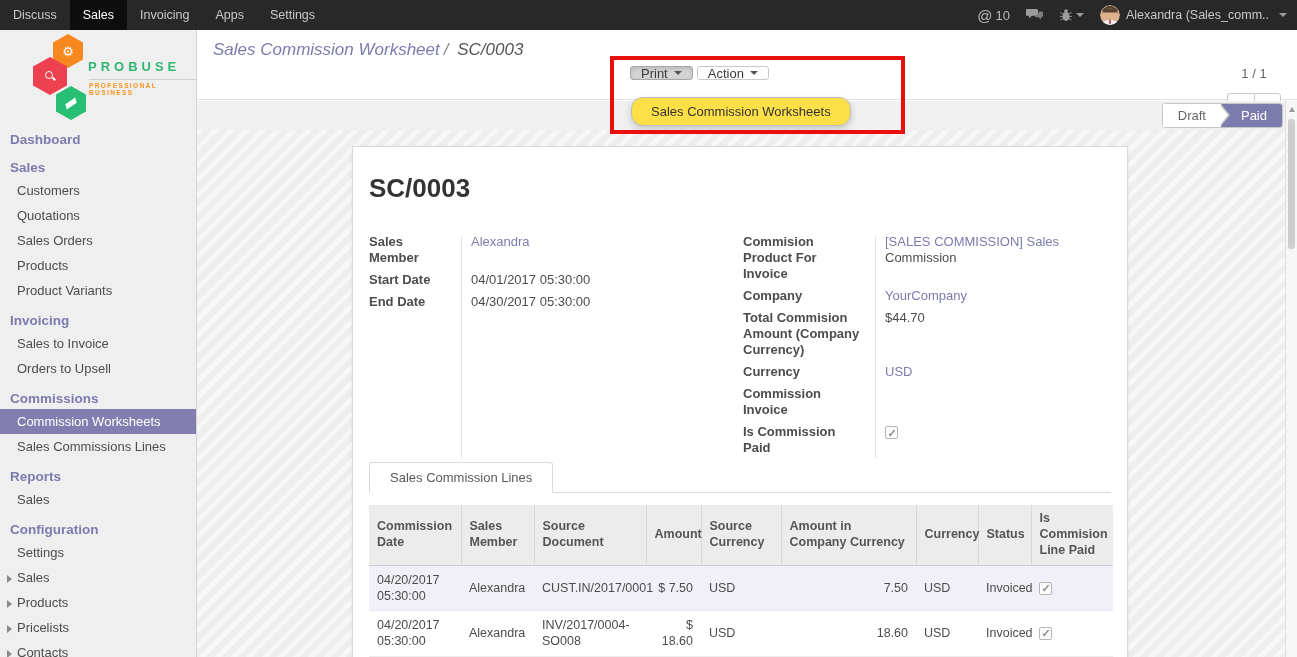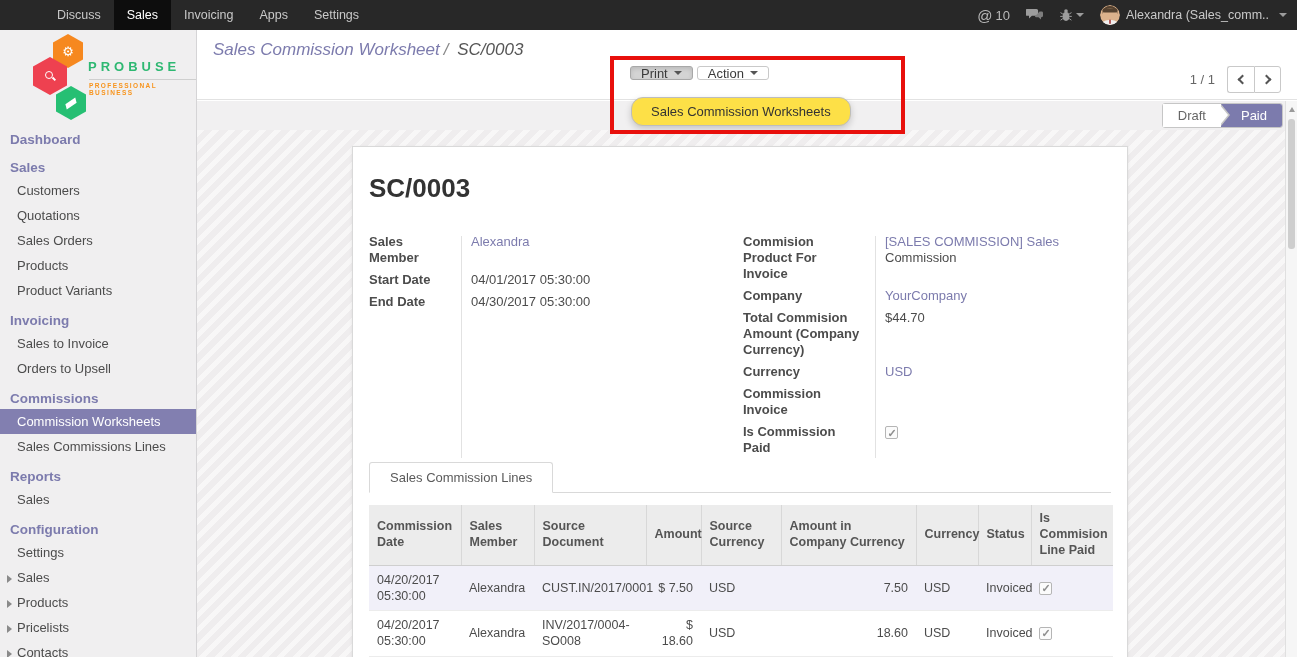--- a/index.html
+++ b/index.html
@@ -1,21 +1,21 @@
 <!DOCTYPE html>
 <html><head>
 <meta charset="utf-8">
 <style>
   * { margin:0; padding:0; box-sizing:border-box; }
   html,body { width:1297px; height:657px; overflow:hidden; }
   body { font-family:"Liberation Sans", sans-serif; position:relative; background:#fff; }
 
   
   .topbar { position:absolute; top:0; left:0; right:0; height:30px; background:#282828; display:flex; align-items:stretch; z-index:100; }
-  .top-menu { display:flex;padding-left:44px; }
+  .top-menu { display:flex; }
   .top-menu-item { color:#c9c9c9; font-size:12.5px; line-height:30px; padding:0 13px; cursor:pointer; }
   .top-menu-item.active { background:#0d0d0d; color:#fff; }
   .top-right { margin-left:auto; display:flex; align-items:center; gap:16px; padding-right:10px; }
   .mention { color:#b9b9b9; font-size:13px; display:flex; align-items:center; gap:3px; }
   .mention .at { font-size:15px; }
   .usermenu { display:flex; align-items:center; gap:6px; color:#c9c9c9; font-size:12.5px; }
   .avatar { width:20px; height:20px; border-radius:50%; overflow:hidden; flex:none; }
   .caret-down { display:inline-block; width:0; height:0; border-left:4px solid transparent; border-right:4px solid transparent; border-top:4px solid #9c9c9c; margin-left:4px; }
 
   
@@ -49,21 +49,21 @@
   .btn { height:14px; padding:0 10px; background:#fff; border:1px solid #c9c9c9; font-size:13px; color:#3a3a3a; display:flex; align-items:center; cursor:pointer; border-radius:3px; }
   .btn + .btn { margin-left:4px; }
   .btn.open { background:#d4d4d4; border-color:#a8a8a8; box-shadow:inset 0 2px 4px rgba(0,0,0,.12); }
   .btn .caret { display:inline-block; width:0; height:0; border-left:4px solid transparent; border-right:4px solid transparent; border-top:4px solid #555; margin-left:6px; }
 
   .dropdown { position:absolute; left:434px; top:67px; background:#fde047; border:1px solid #bdbdbd; border-radius:12px; box-shadow:0 3px 7px rgba(0,0,0,.18); z-index:50; }
   .dropdown-item { white-space:nowrap; padding:6px 19px; font-size:13px; color:#333; cursor:pointer; }
 
   .red-box { position:absolute; left:413px; top:26px; width:295px; height:78px; border:4px solid #e8100c; z-index:60; pointer-events:none; }
 
-  .pager { position:absolute; right:16px; top:36px; display:flex; align-items:center; gap:12px; }
+  .pager { position:absolute; right:16px; top:36px; display:flex; align-items:center; gap:12px;flex-direction:column; }
   .pager-text { font-size:13px; color:#666; }
   .pager-btns { display:flex; }
   .pager-btn { width:27px; height:27px; background:#fff; border:1px solid #c9c9c9; display:flex; align-items:center; justify-content:center; cursor:pointer; }
   .pager-btn:first-child { border-radius:3px 0 0 3px; border-right:none; }
   .pager-btn:last-child { border-radius:0 3px 3px 0; }
   .chev { width:7px; height:7px; border-left:2px solid #555; border-bottom:2px solid #555; }
   .chev.left { transform:rotate(45deg); margin-left:2px; }
   .chev.right { transform:rotate(225deg); margin-right:2px; }
 
   .status-row { position:absolute; top:71px; left:0; right:0; height:29px; background:#f1f0f1; }

